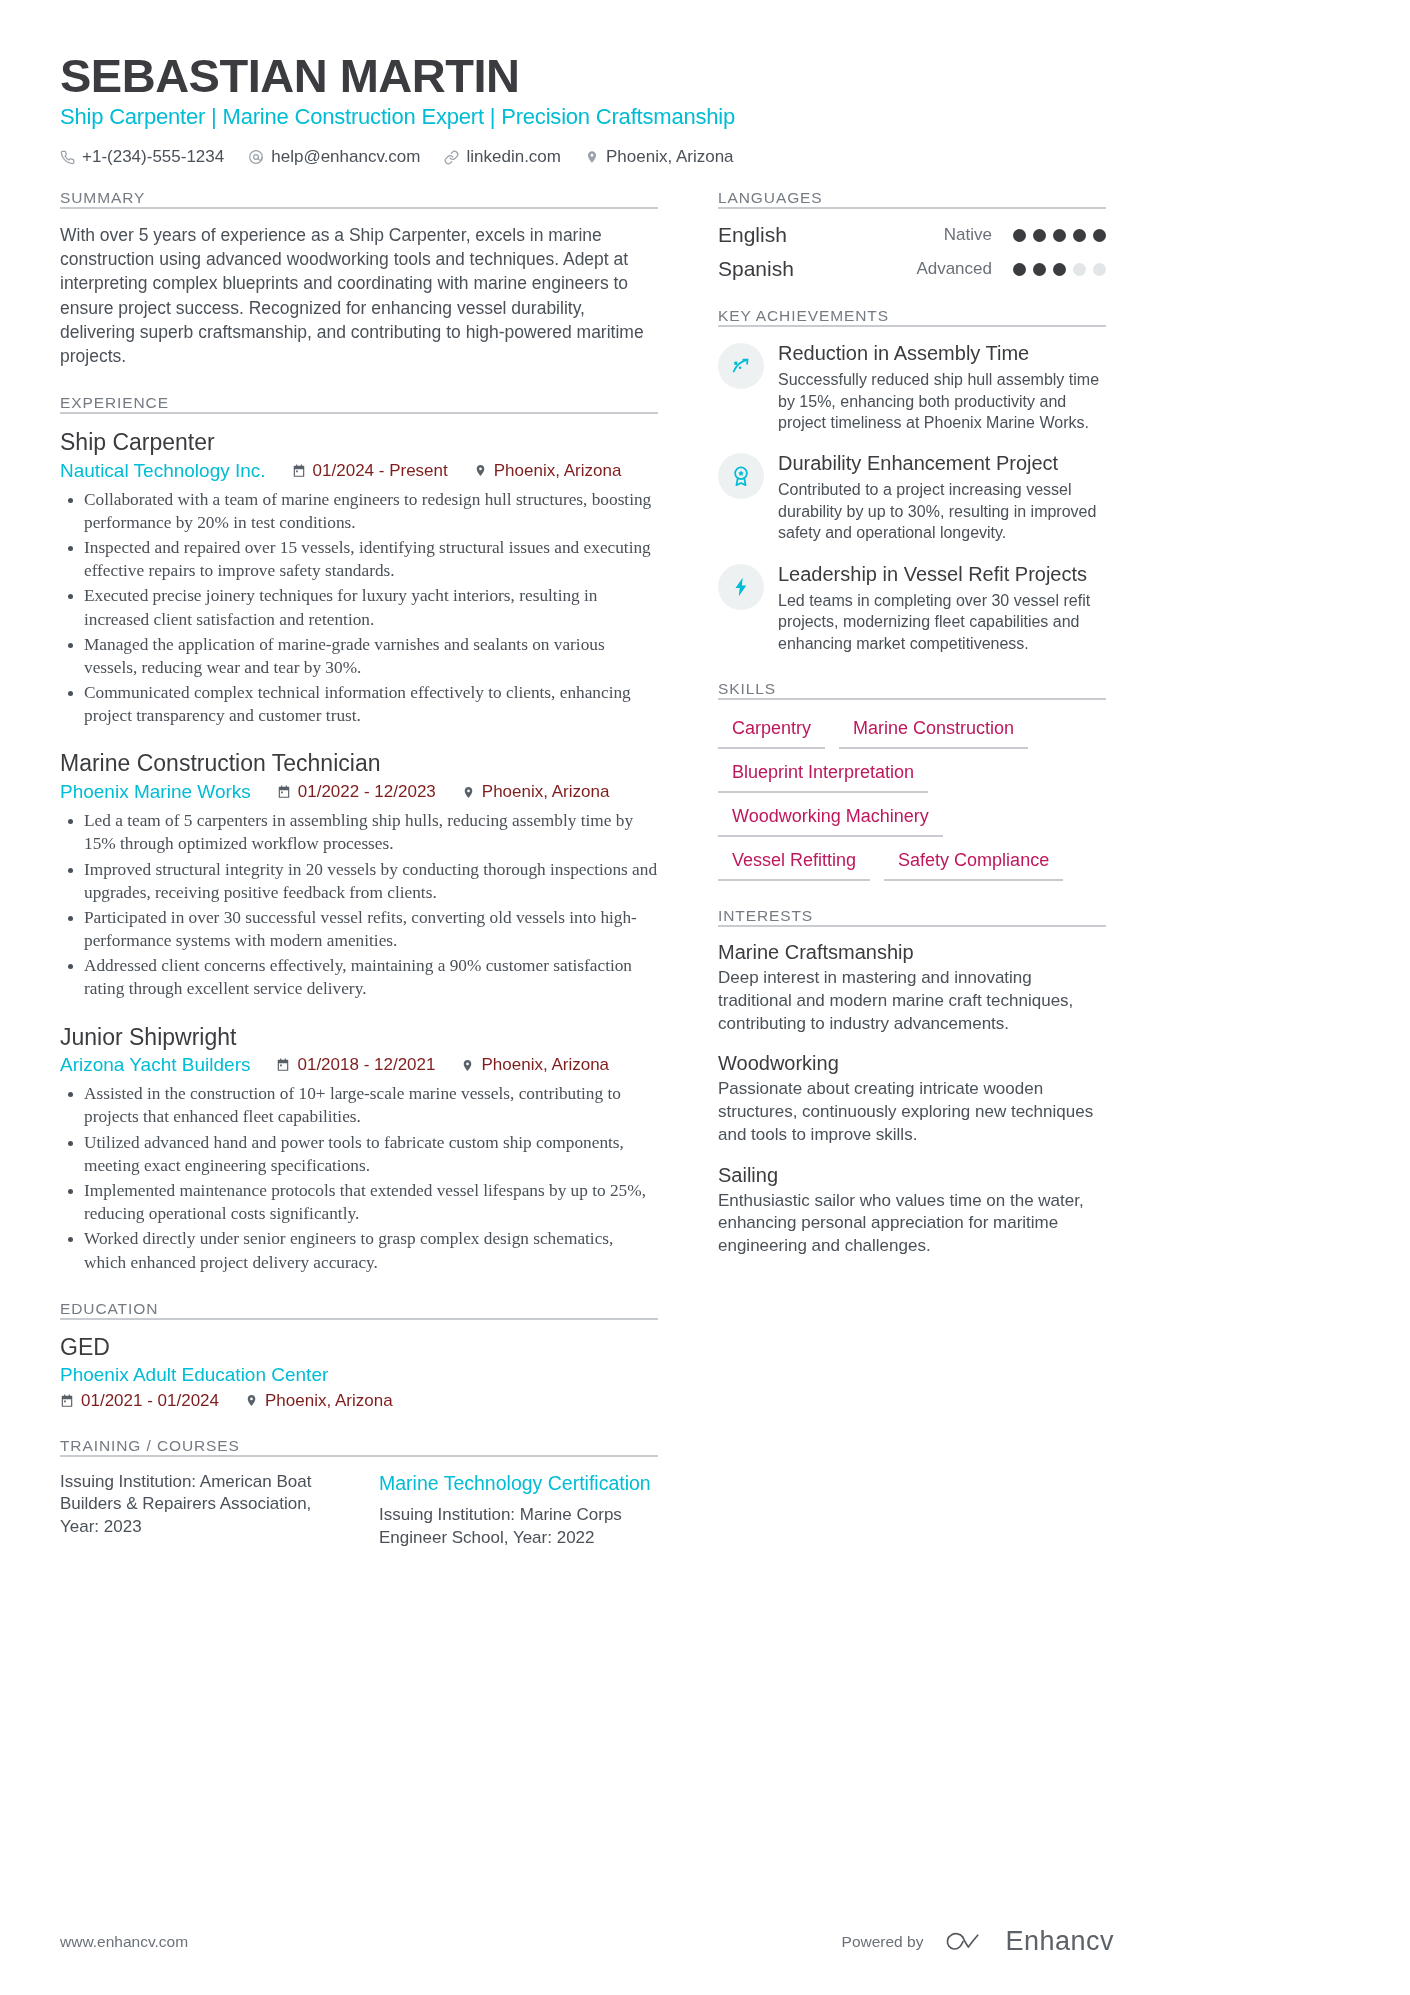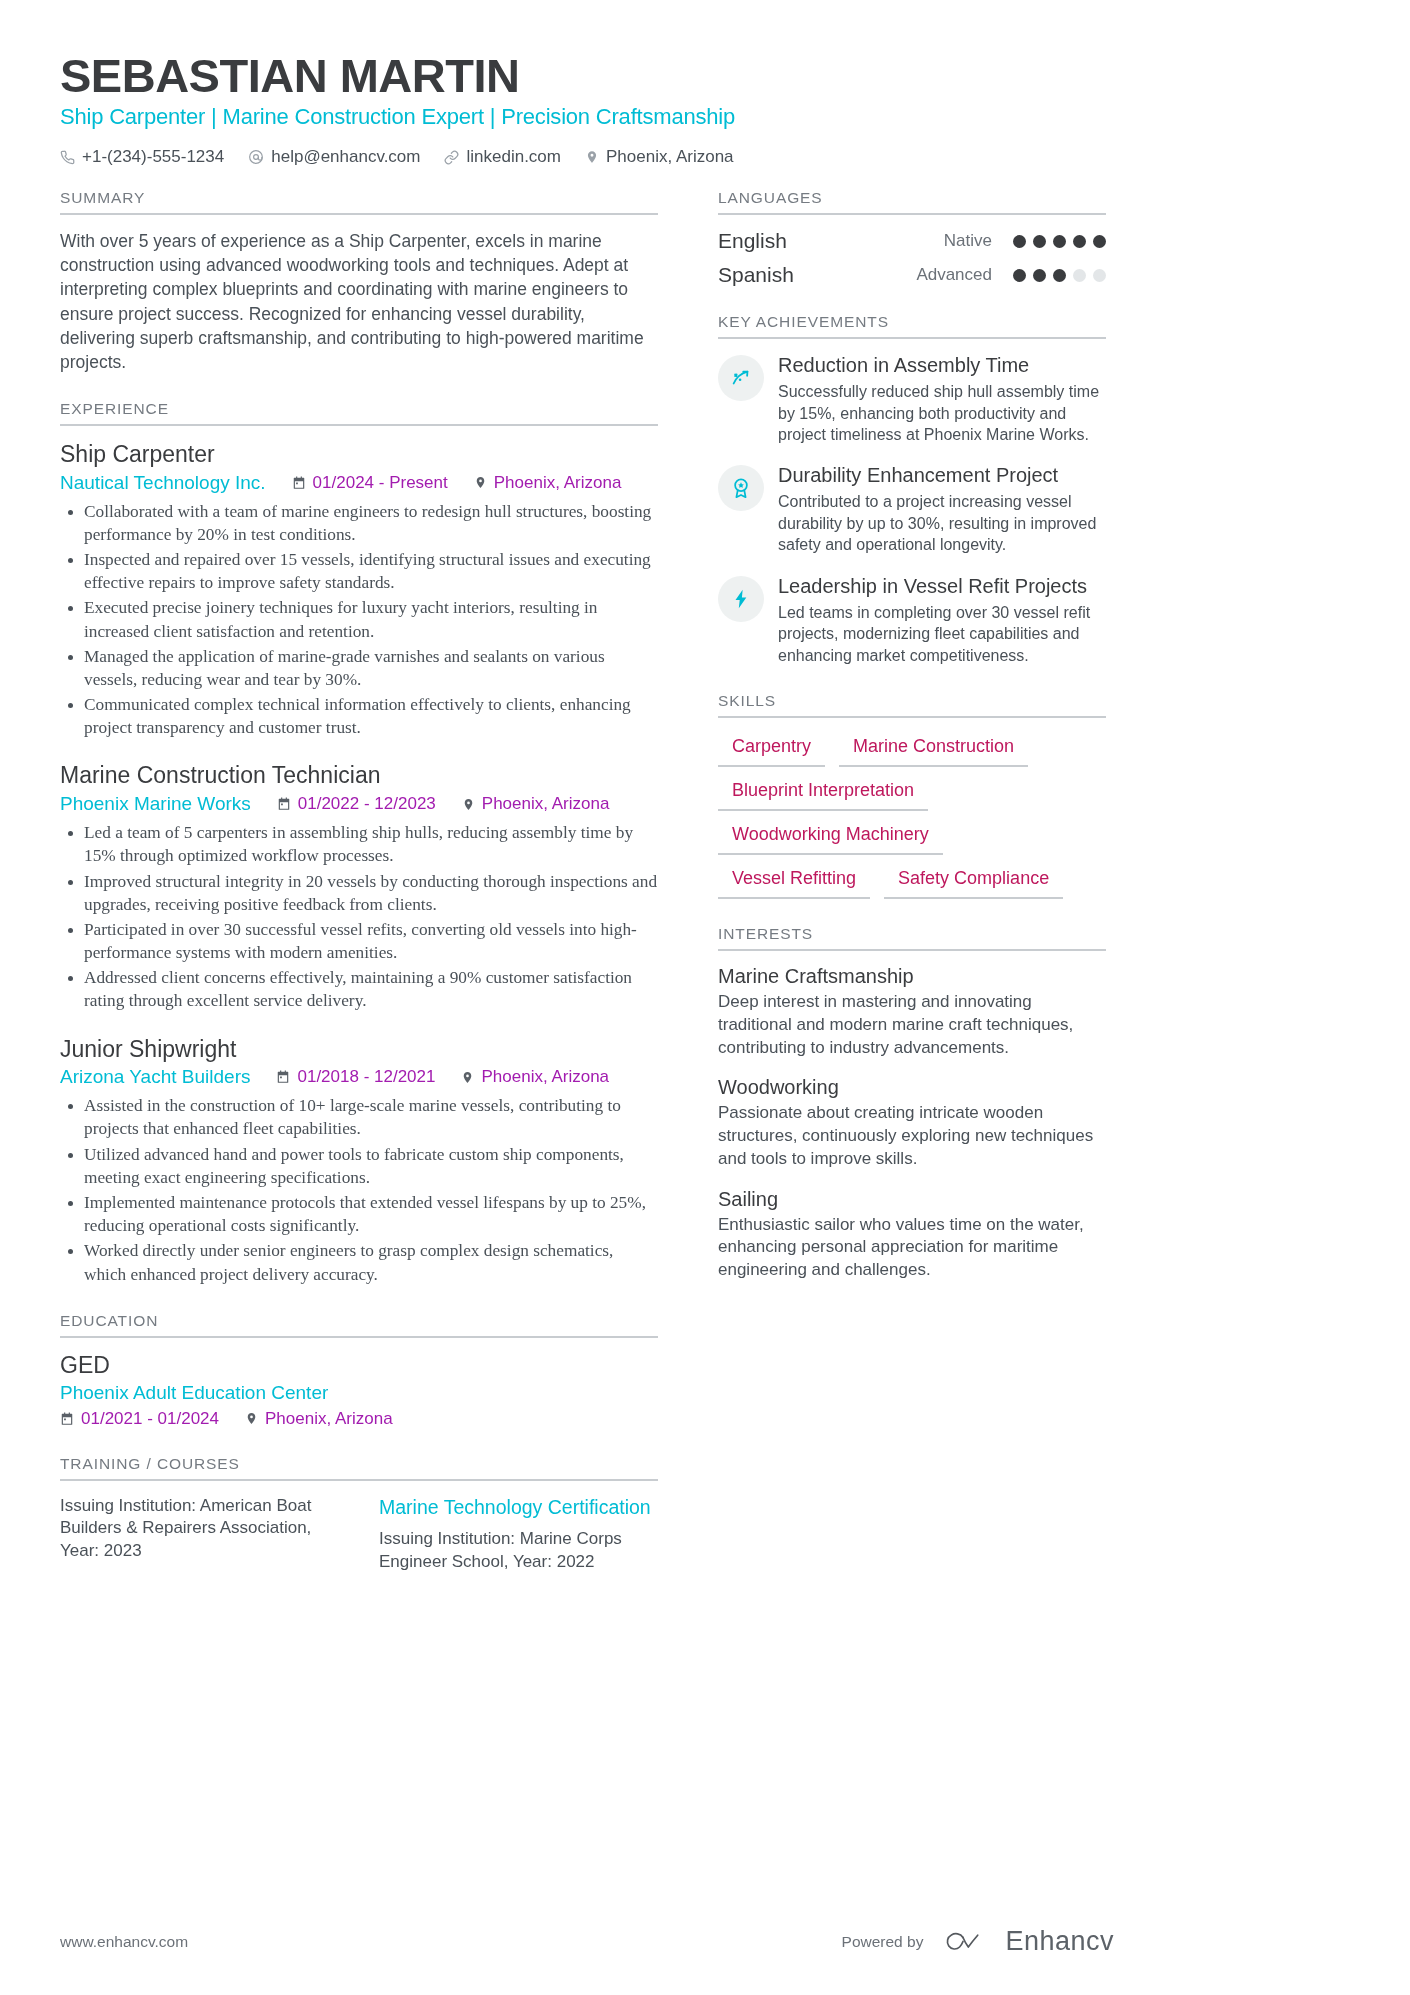--- a/index.html
+++ b/index.html
@@ -71,21 +71,20 @@
     width: 390px;
     flex: 1 1 auto;
   }
 
   
   .sec-title {
     font-size: 15.5px;
     letter-spacing: 0.9px;
     color: #757b82;
     text-transform: uppercase;
-    padding-bottom: 6px;
     border-bottom: 2px solid #c8ccd0;
     margin-bottom: 14px;
   }
   .sec { margin-bottom: 26px; }
 
   .summary-text {
     font-size: 17.5px;
     line-height: 1.38;
     color: #4a5158;
   }
@@ -107,21 +106,21 @@
   }
   .job-company {
     font-size: 19px;
     color: #00bcd4;
     margin-right: 26px;
   }
   .meta-chip {
     display: flex;
     align-items: center;
     font-size: 17px;
-    color: #a21caf;
+    color: #7f1d1d;
     margin-right: 26px;
     white-space: nowrap;
   }
   .meta-chip .ic {
     margin-right: 7px;
     display: inline-flex;
     color: #5a6067;
   }
   ul.bullets {
     list-style: none;

